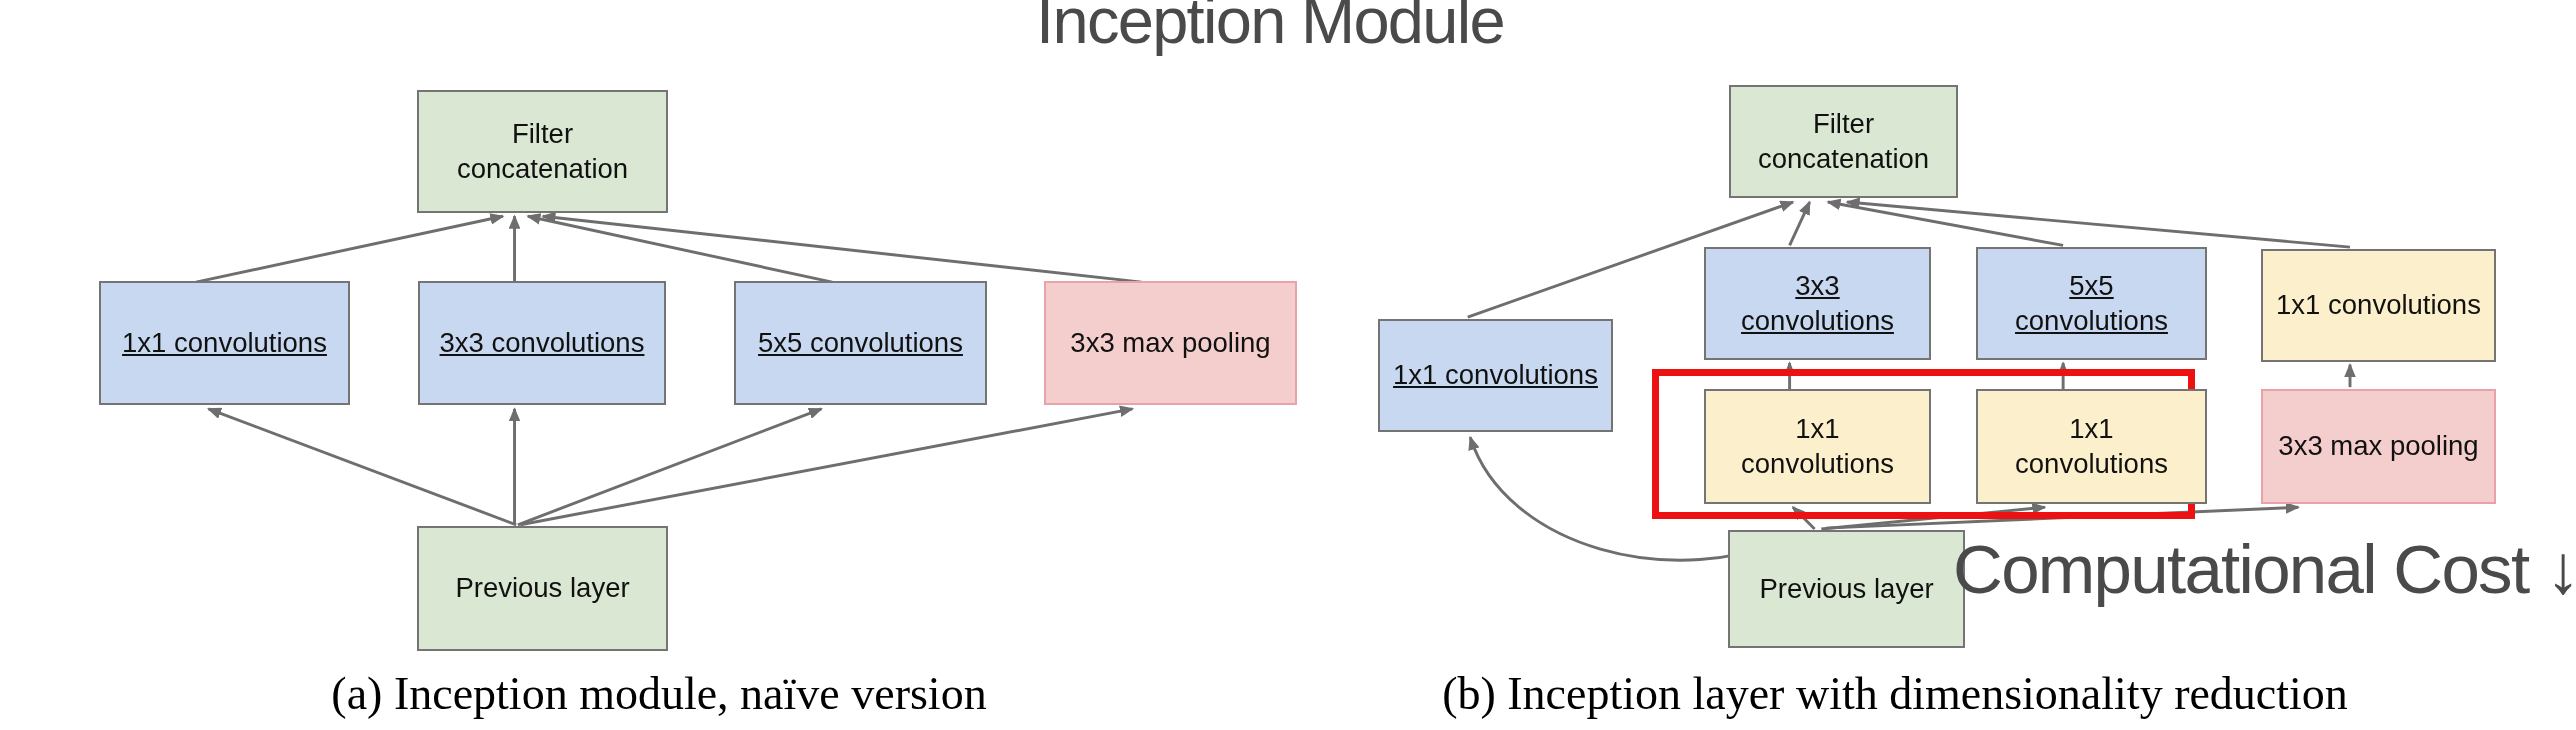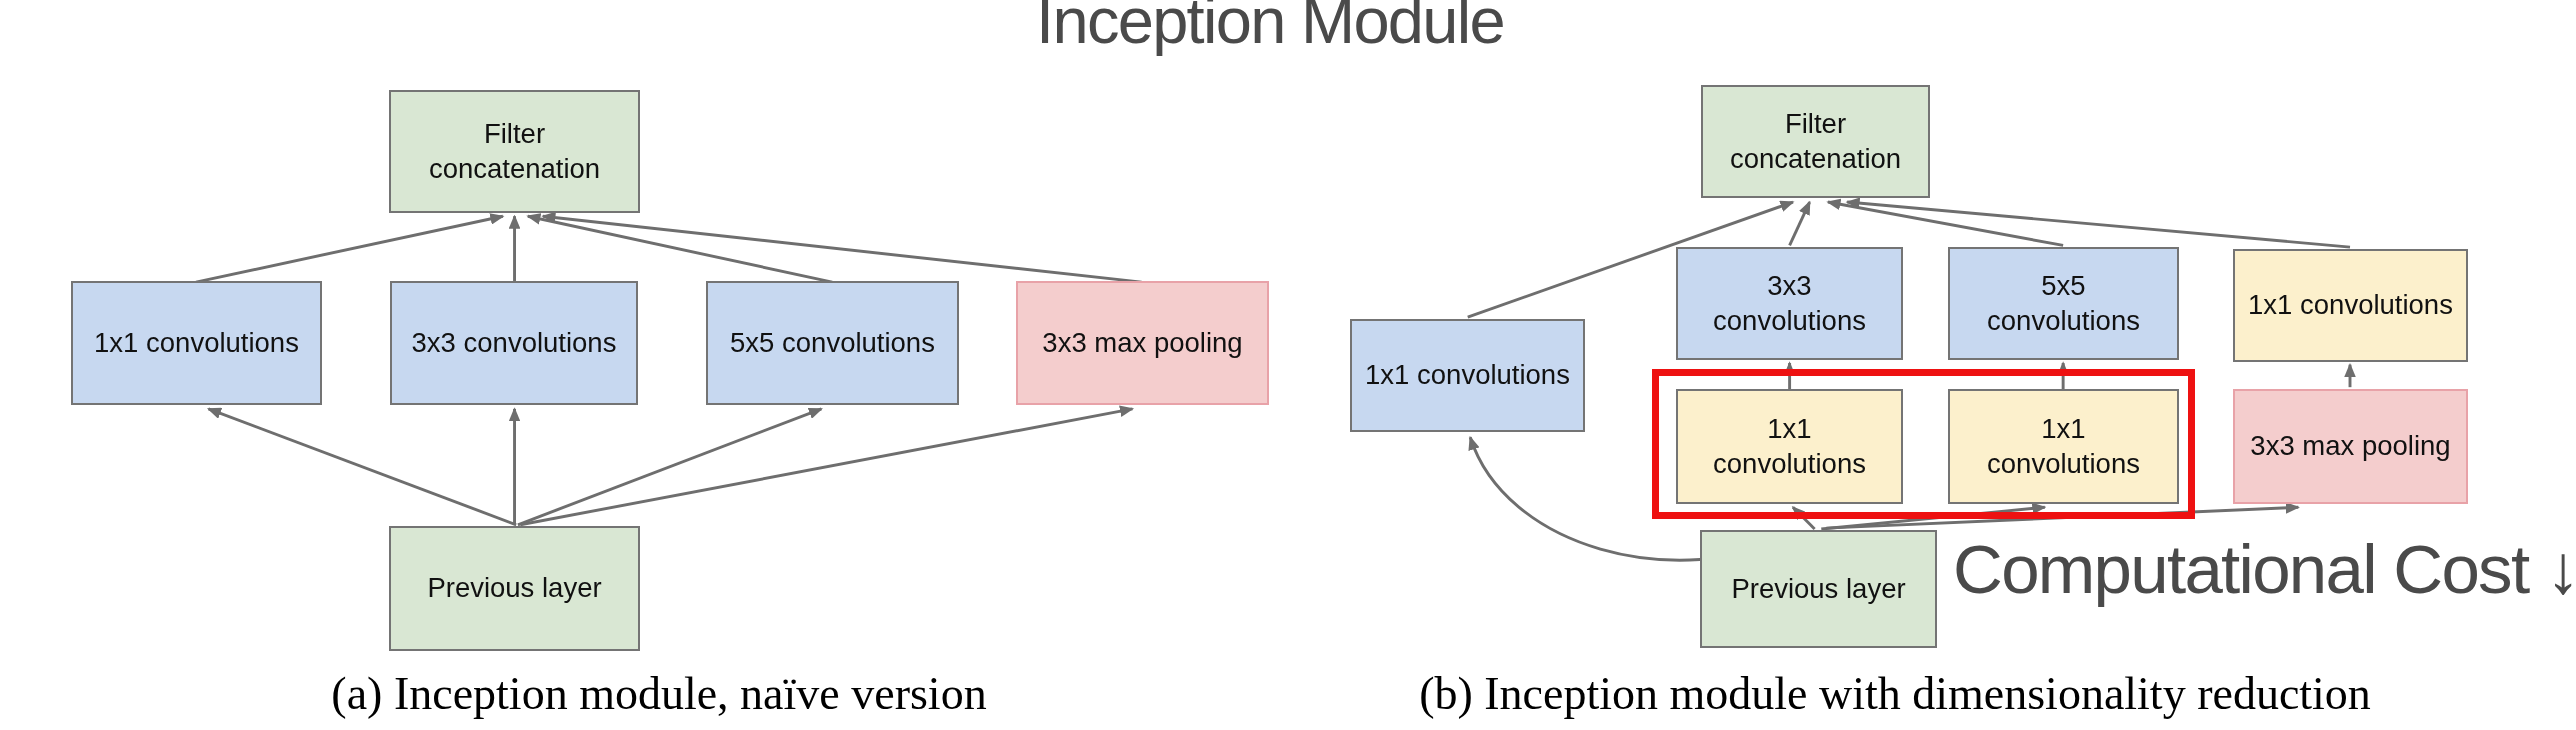--- a/index.html
+++ b/index.html
@@ -5,23 +5,23 @@
   :root{
     --green-fill:#d9e7d3; --blue-fill:#c7d8f0; --yellow-fill:#fcf0cc;
     --pink-fill:#f4cdcd; --pink-border:#e8a2a8; --gray-border:#747474;
     --arrow:#6e6e6e; --highlight-red:#ee1111; --heading-gray:#4a4a4a; --label-ink:#111111;
   }
   html,body{margin:0;padding:0;background:#ffffff;}
   #canvas{position:relative;width:2576px;height:731px;background:#ffffff;overflow:hidden;
           font-family:"Liberation Sans",sans-serif;padding-left:36px;}
   #arrows{position:absolute;left:0;top:0;z-index:1;}
   .node{position:absolute;z-index:3;box-sizing:border-box;display:flex;align-items:center;justify-content:center;
-        text-align:center;font-size:27.5px;line-height:1.25;color:var(--label-ink);padding:5px 11.7px;}
+        text-align:center;font-size:27.5px;line-height:1.25;color:var(--label-ink);padding:5px 11.7px;margin-left:28px;}
   .node.green {background:var(--green-fill); border:2.5px solid var(--gray-border);}
-  .node.blue  {background:var(--blue-fill);  border:2.5px solid var(--gray-border);}
+  .node.blue  {background:var(--blue-fill);  border:2.5px solid var(--gray-border);text-decoration:underline;}
   .node.yellow{background:var(--yellow-fill);border:2.5px solid var(--gray-border);}
   .node.pink  {background:var(--pink-fill);  border:2.5px solid var(--pink-border);text-align:right;}
   #highlight{position:absolute;z-index:2;box-sizing:border-box;border:7.5px solid var(--highlight-red);
              left:1652px;top:369px;width:543px;height:150px;background:transparent;}
   .bigtext{position:absolute;z-index:4;color:var(--heading-gray);font-weight:300;letter-spacing:-1.7px;
            white-space:nowrap;line-height:1;}
   #title{left:1270px;top:-11.7px;transform:translateX(-50%);font-size:65px;}
   #cost-note{left:1953px;top:535px;font-size:69px;}
   .caption{position:absolute;z-index:4;font-family:"Liberation Serif",serif;color:#000;font-size:46px;
            white-space:nowrap;transform:translateX(-50%);}
@@ -101,16 +101,16 @@
   <div id="b-reduce1" class="node yellow">1x1 convolutions</div>
   <div id="b-reduce2" class="node yellow">1x1 convolutions</div>
   <div id="b-maxpool" class="node pink">3x3 max pooling</div>
   <div id="b-prev" class="node green">Previous layer</div>
 
   <div id="highlight"></div>
 
   <div id="cost-note" class="bigtext">Computational Cost ↓</div>
 
   <div id="caption-a" class="caption">(a) Inception module, naïve version</div>
-  <div id="caption-b" class="caption">(b) Inception module with dimensionality reduction</div>
+  <div id="caption-b" class="caption">(b) Inception layer with dimensionality reduction</div>
 
 </div>
 
 
 </body></html>

